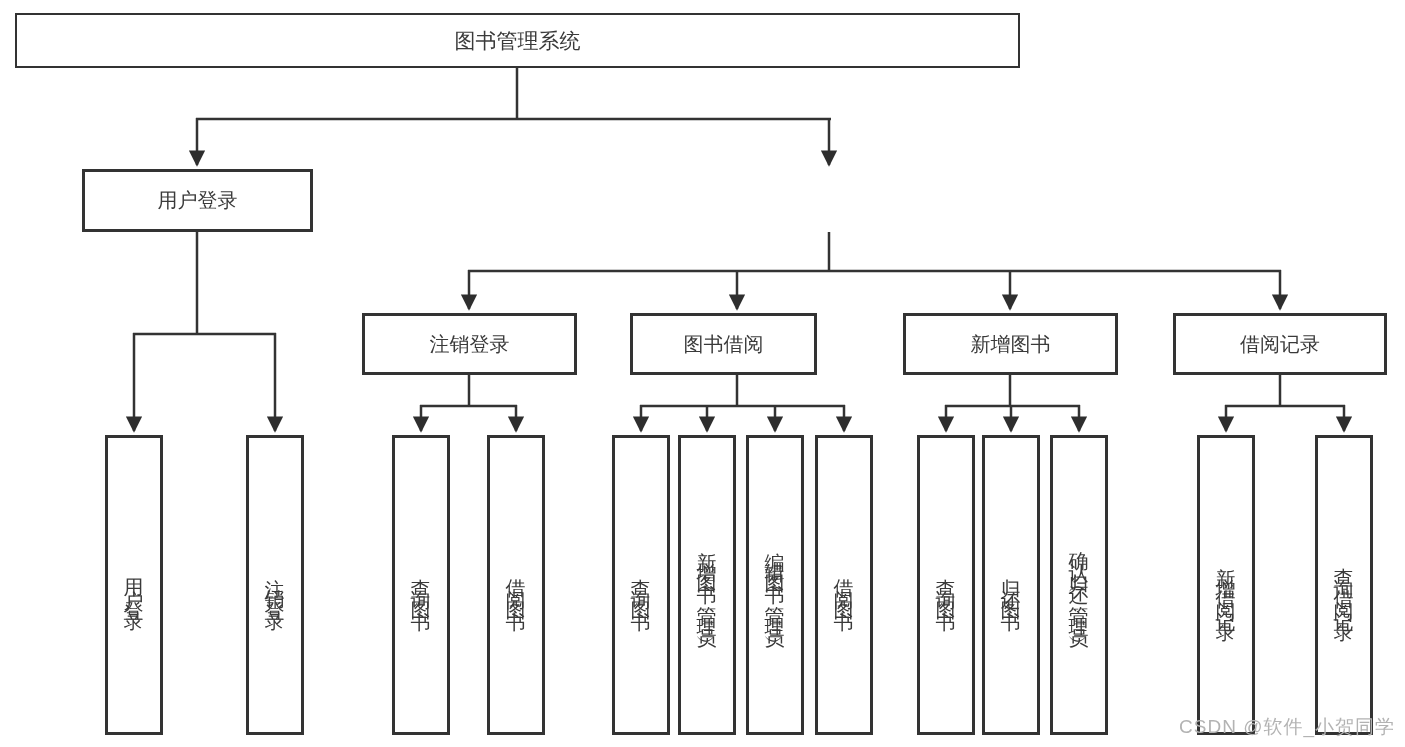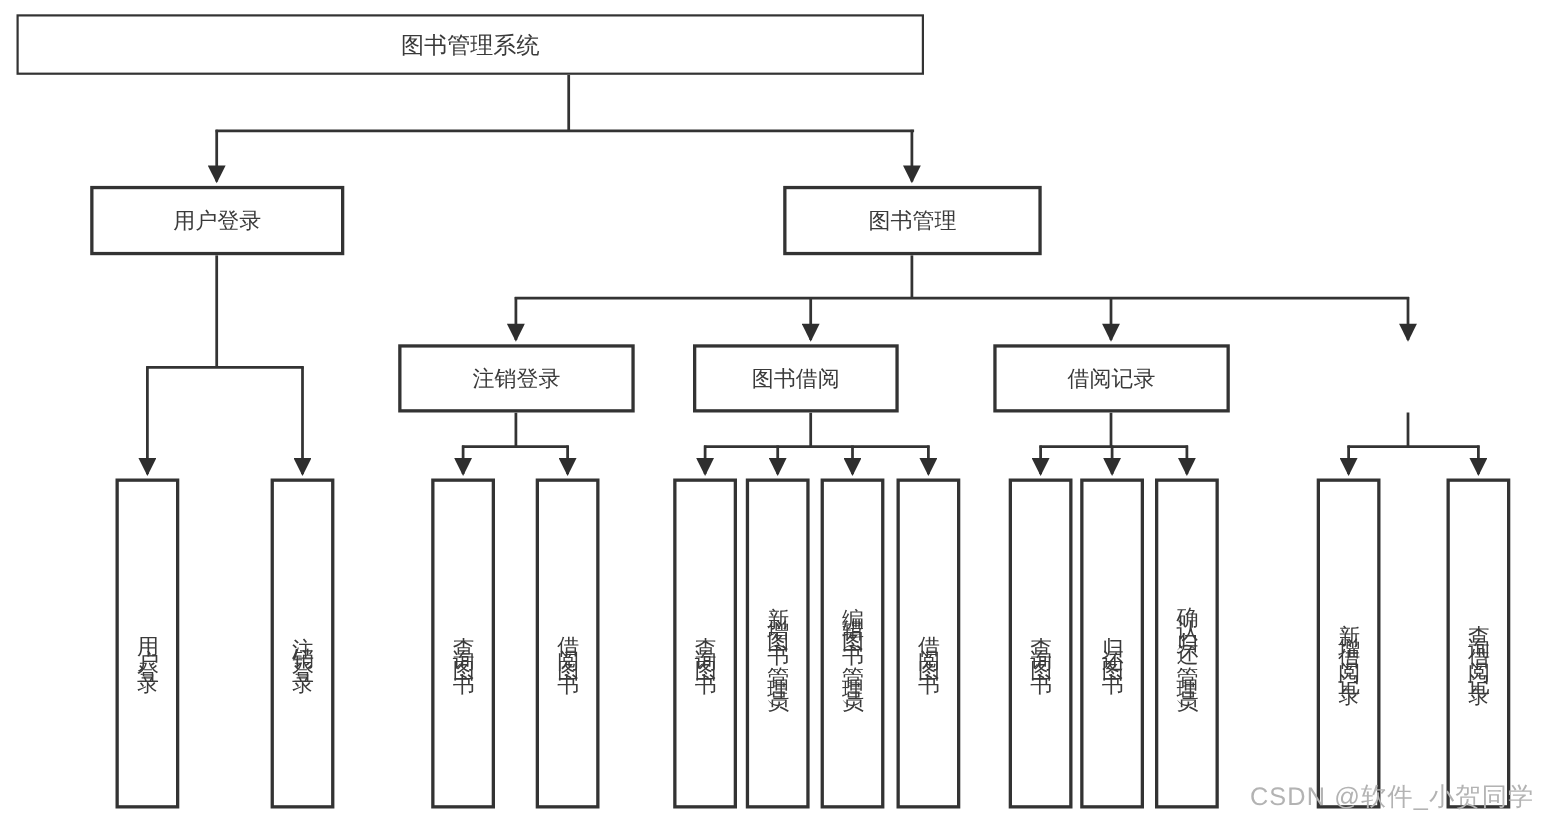--- a/index.html
+++ b/index.html
@@ -48,21 +48,21 @@
     font-size: 20px;
     line-height: 1;
     letter-spacing: 11px;
     color: #3a3a3a;
     white-space: nowrap;
   }
   .watermark {
     position: absolute;
     right: 10px;
     bottom: 7px;
-    font-size: 23px;
+    font-size: 19px;
     color: #b3b3b3;
     letter-spacing: 1px;
     z-index: 5;
     pointer-events: none;
   }
 </style>
 </head>
 <body>
 
 <div class="canvas">
@@ -110,38 +110,38 @@
       <line x1="1011" y1="405" x2="1011" y2="431" marker-end="url(#arrowhead)"></line>
       <line x1="1079" y1="405" x2="1079" y2="431" marker-end="url(#arrowhead)"></line>
 
       <line x1="1280" y1="375" x2="1280" y2="406"></line>
       <line x1="1225" y1="406" x2="1345" y2="406"></line>
       <line x1="1226" y1="405" x2="1226" y2="431" marker-end="url(#arrowhead)"></line>
       <line x1="1344" y1="405" x2="1344" y2="431" marker-end="url(#arrowhead)"></line>
     </g>
   </svg>
 
-  <div class="node root" style="left:15px; top:13px; width:825px; height:55px;">
+  <div class="node root" style="left:15px; top:13px; width:1005px; height:55px;">
     <span>图书管理系统</span>
   </div>
 
   <div class="node hnode" style="left:82px; top:169px; width:231px; height:63px;">
     <span>用户登录</span>
-  </div>
-  <div class="node hnode" style="left:712px; top:169px; width:235px; height:63px;">
-    <span>图书管理</span>
   </div>
 
   <div class="node hnode" style="left:362px; top:313px; width:215px; height:62px;">
     <span>注销登录</span>
   </div>
   <div class="node hnode" style="left:630px; top:313px; width:187px; height:62px;">
     <span>图书借阅</span>
   </div>
   <div class="node hnode" style="left:903px; top:313px; width:215px; height:62px;">
+    <span>新增图书</span>
+  </div>
+  <div class="node hnode" style="left:1173px; top:313px; width:214px; height:62px;">
     <span>借阅记录</span>
   </div>
 
   <div class="node leaf" style="left:105px; top:435px; width:58px; height:300px;">
     <span class="vtext">用户登录</span>
   </div>
   <div class="node leaf" style="left:246px; top:435px; width:58px; height:300px;">
     <span class="vtext">注销登录</span>
   </div>
 

